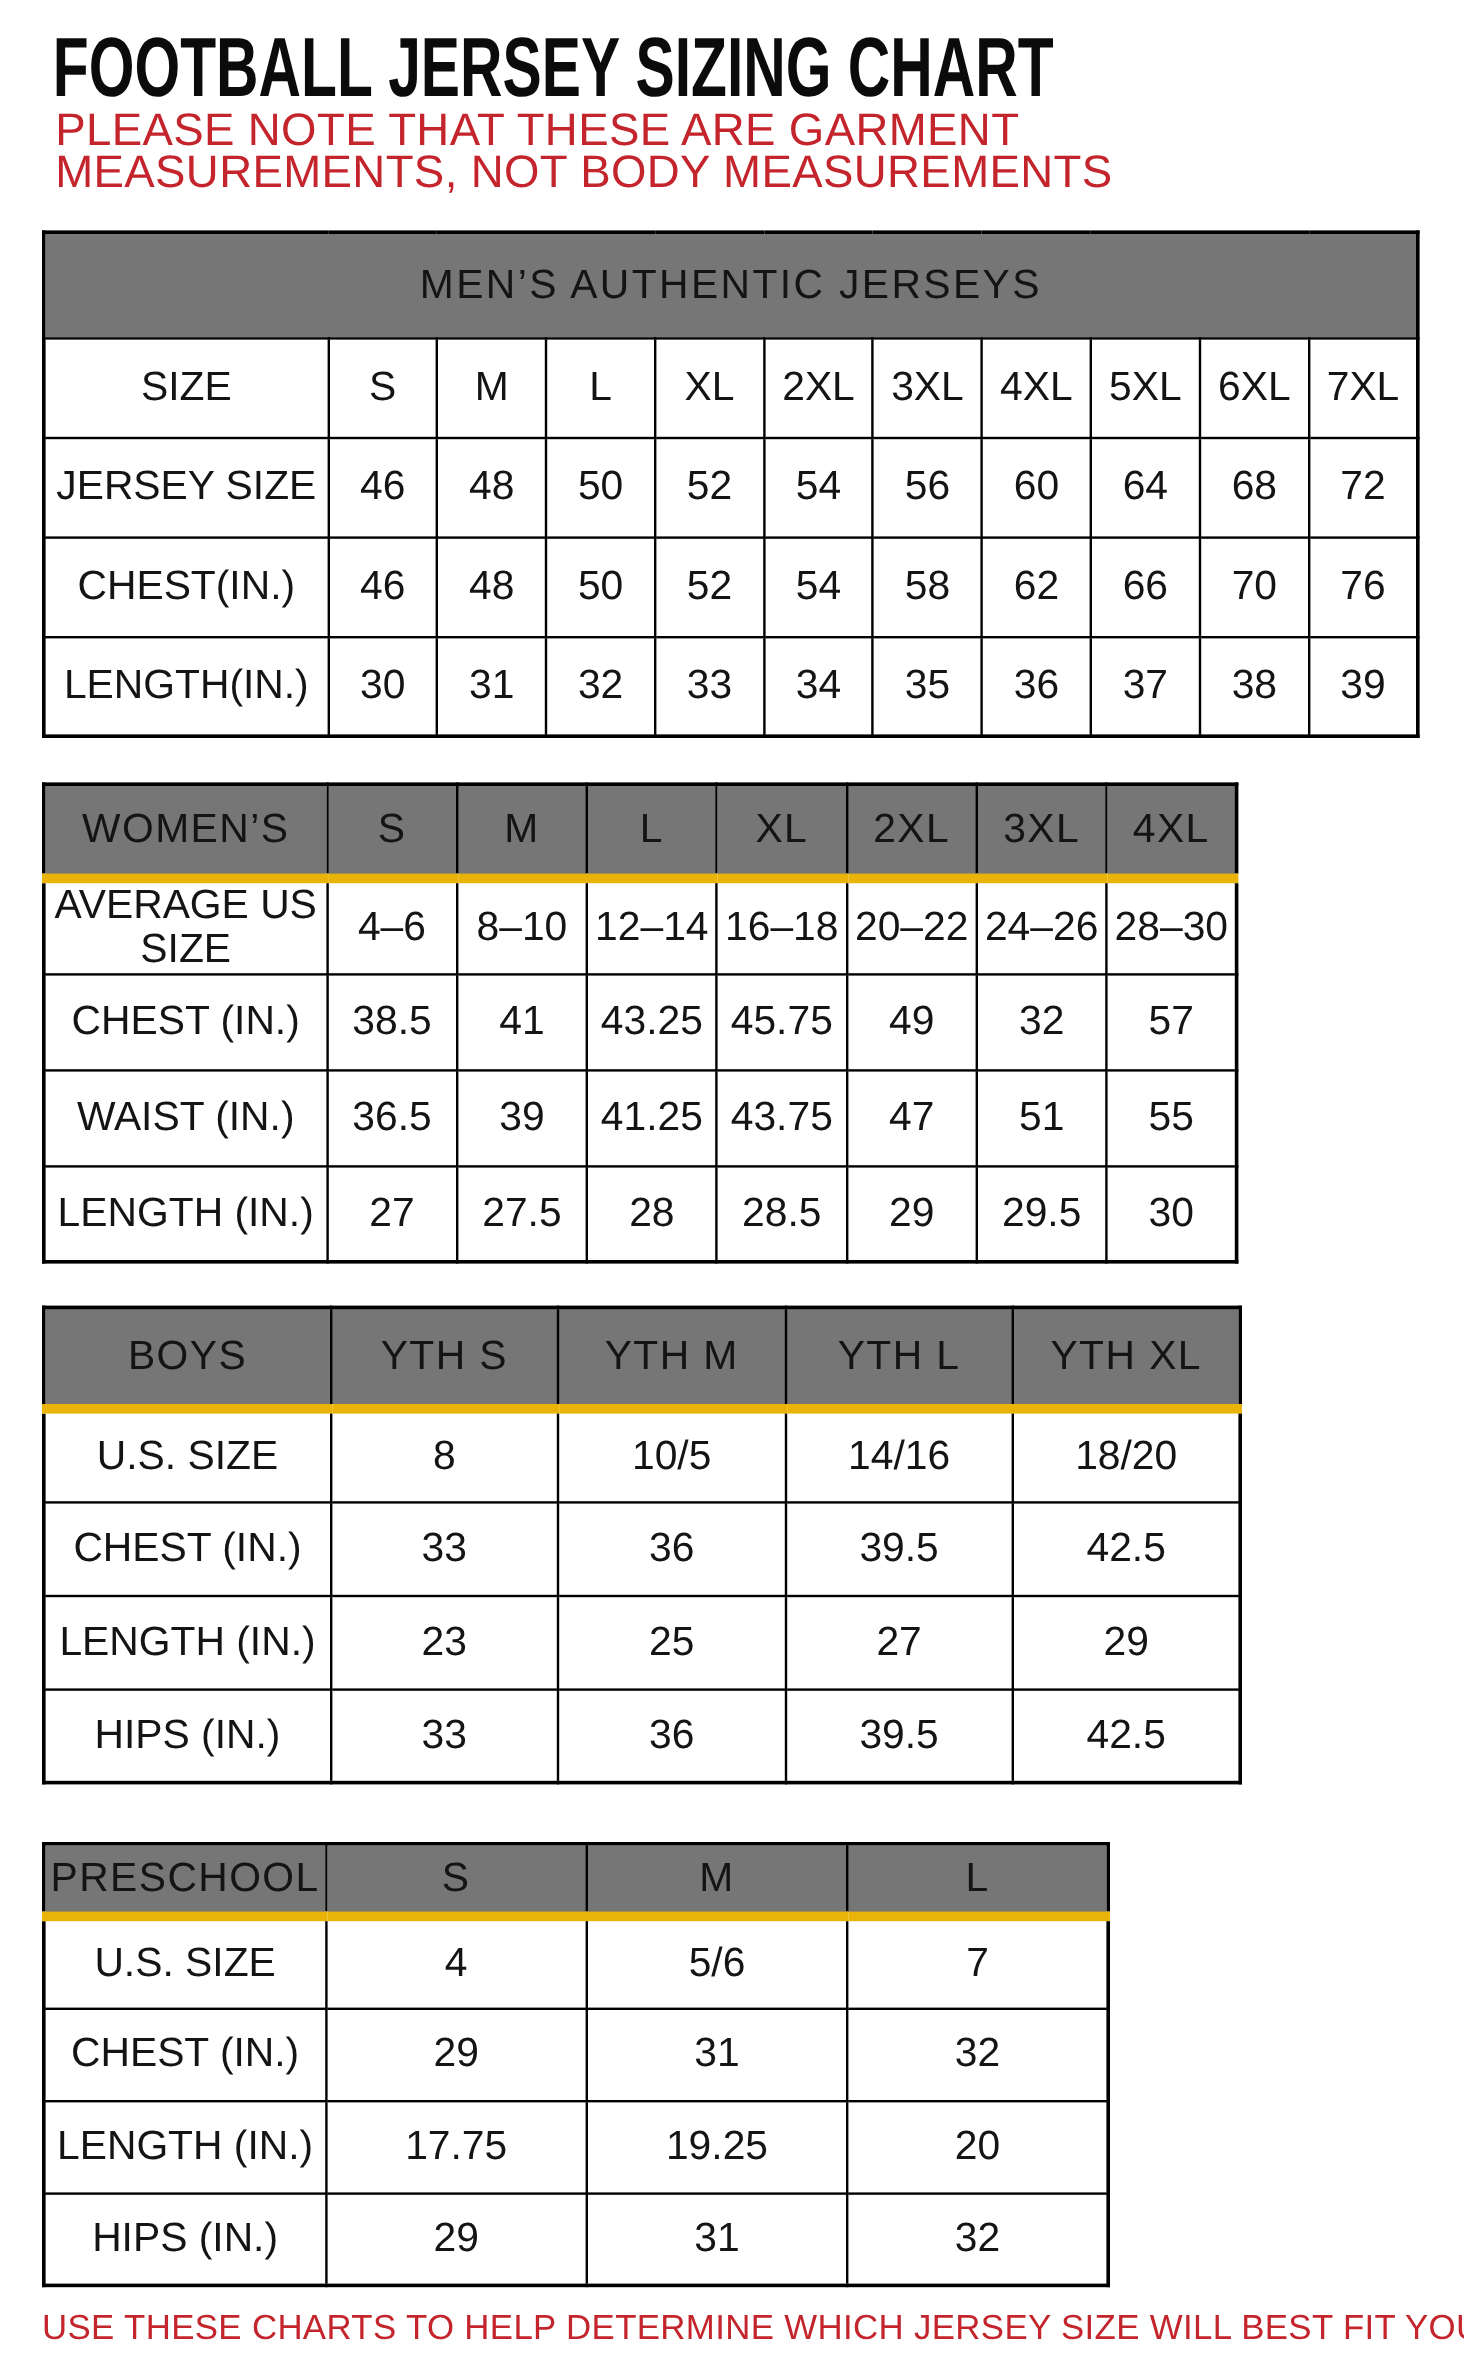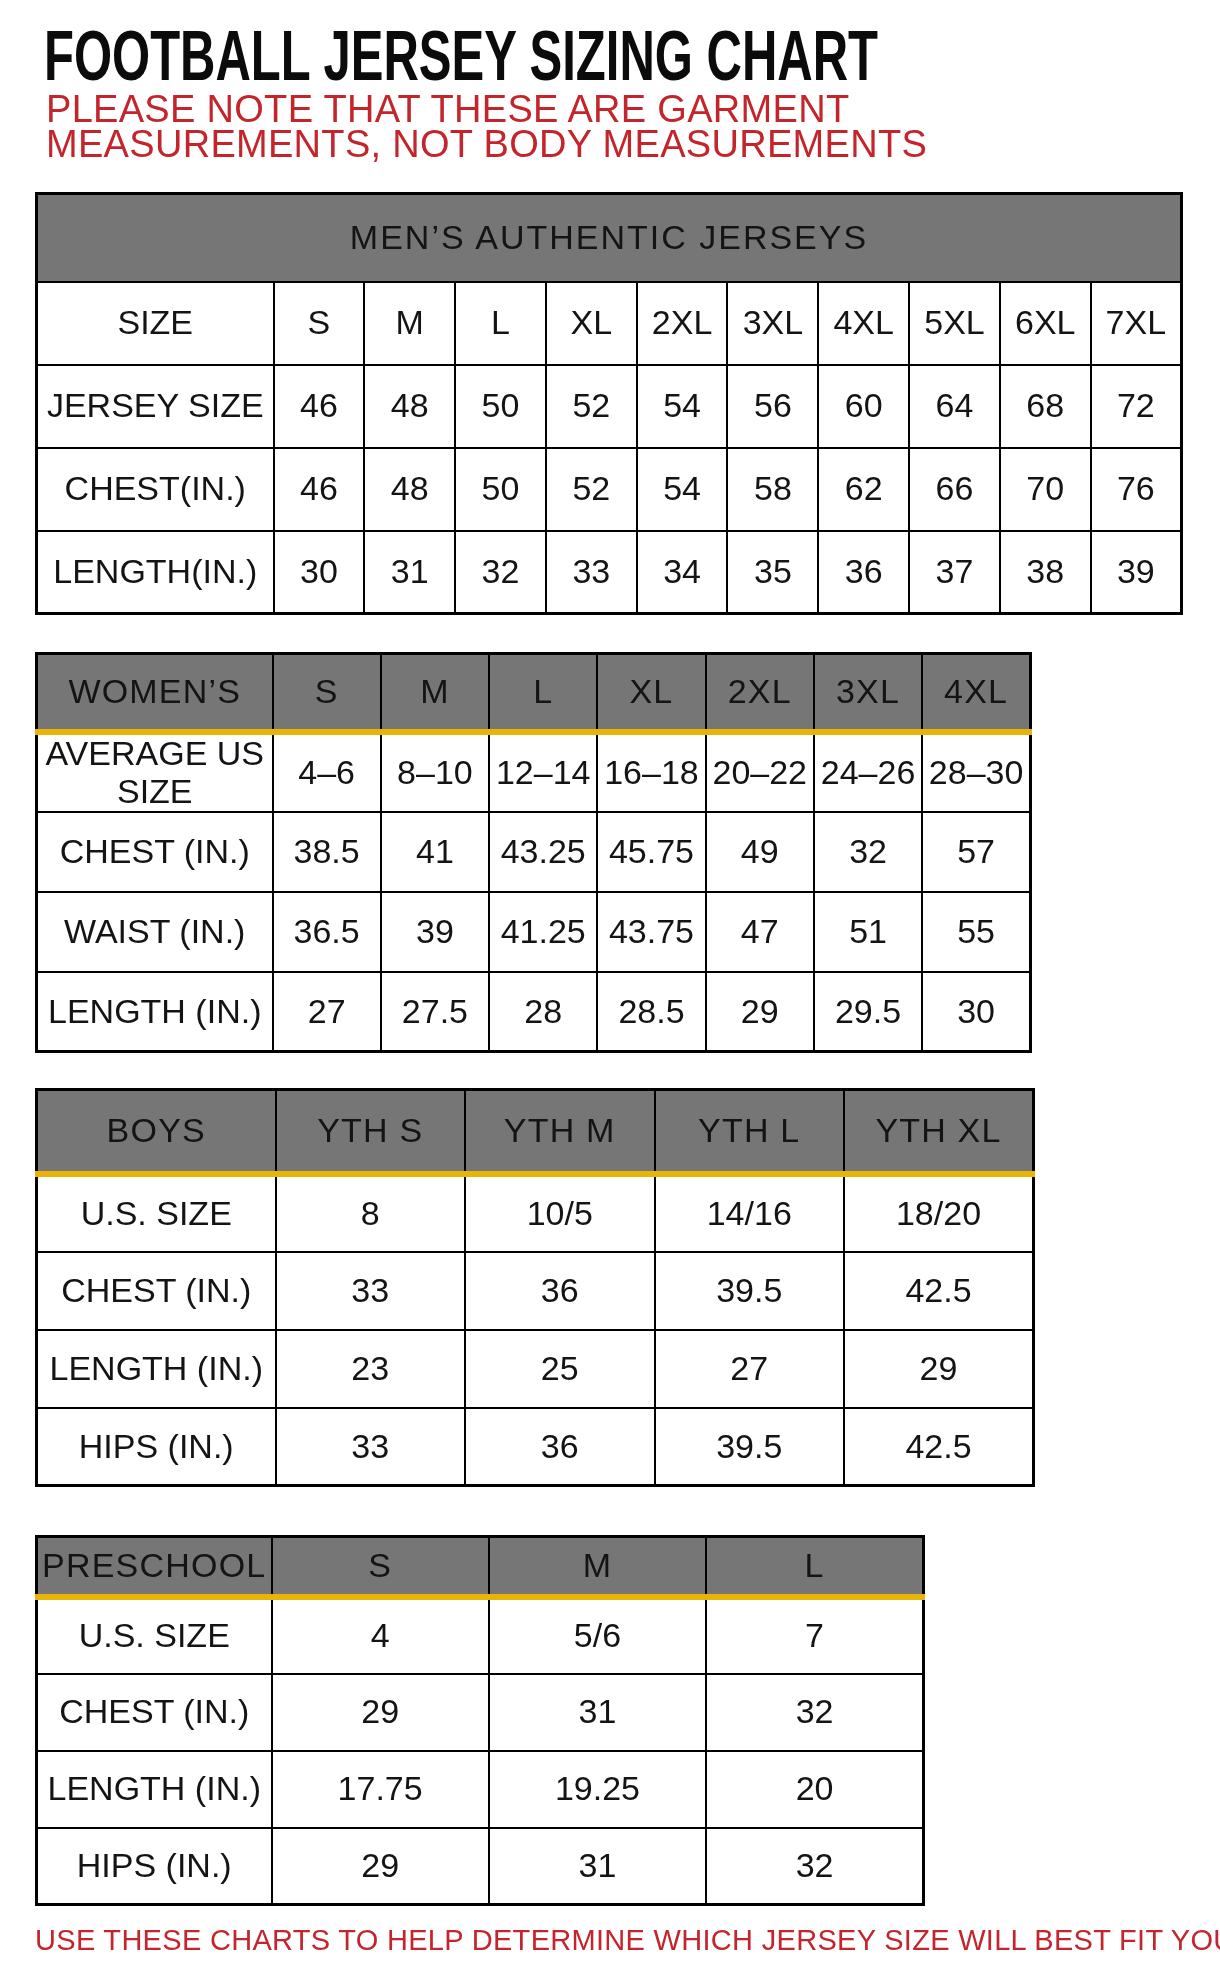--- a/index.html
+++ b/index.html
@@ -30,21 +30,21 @@
   }
   table.sizing-table td {
     border:2px solid #000; text-align:center; vertical-align:middle;
     font-size:34px; line-height:1.1; color:var(--ink); padding:0 4px;
     overflow:hidden;
   }
   td.gray {
     background:var(--gray); color:#ffffff;
     font-size:35px; letter-spacing:1.2px;
   }
-  tr.hdr td { border-bottom:6px solid #eab308; }
+  tr.hdr td { border-bottom:8px solid #eab308; }
   td.banner-cell { font-size:39px; letter-spacing:2px; border-bottom:3px solid #000; }
 
   #mens   { left:35px; top:192px;  width:1148px; }
   #mens tr.banner { height:88px; }
   #mens tr.rowline { height:83px; }
 
   #womens { left:35px; top:652px;  width:997px; }
   #womens tr.hdr { height:78px; }
   #womens tr.rowline { height:80px; }
 

